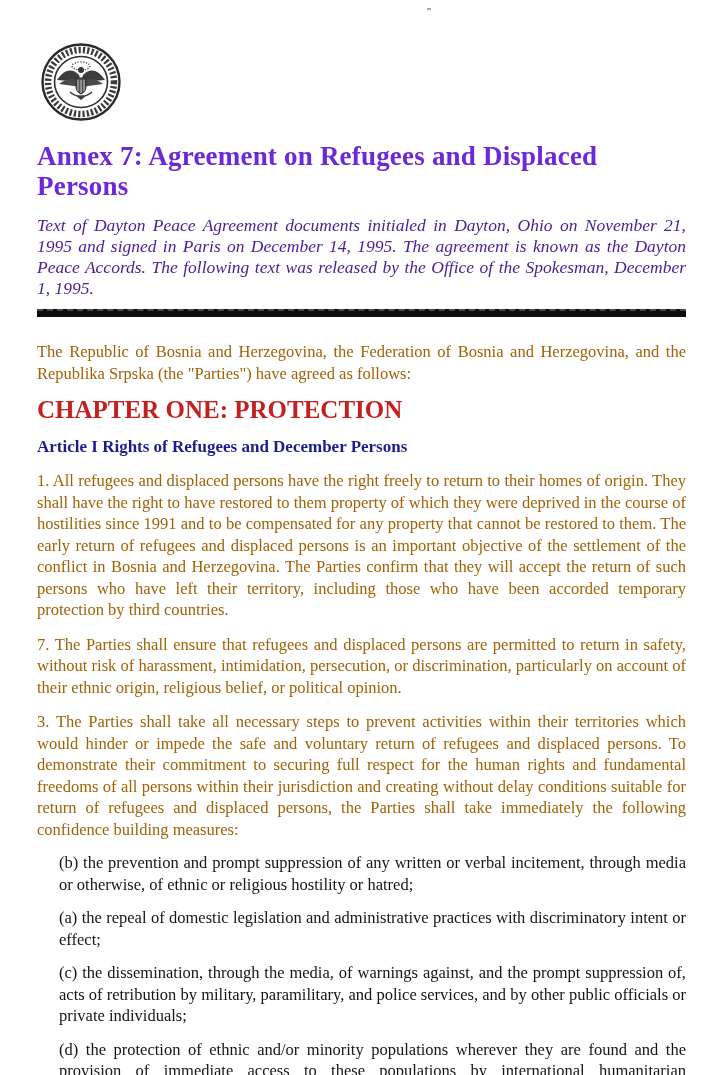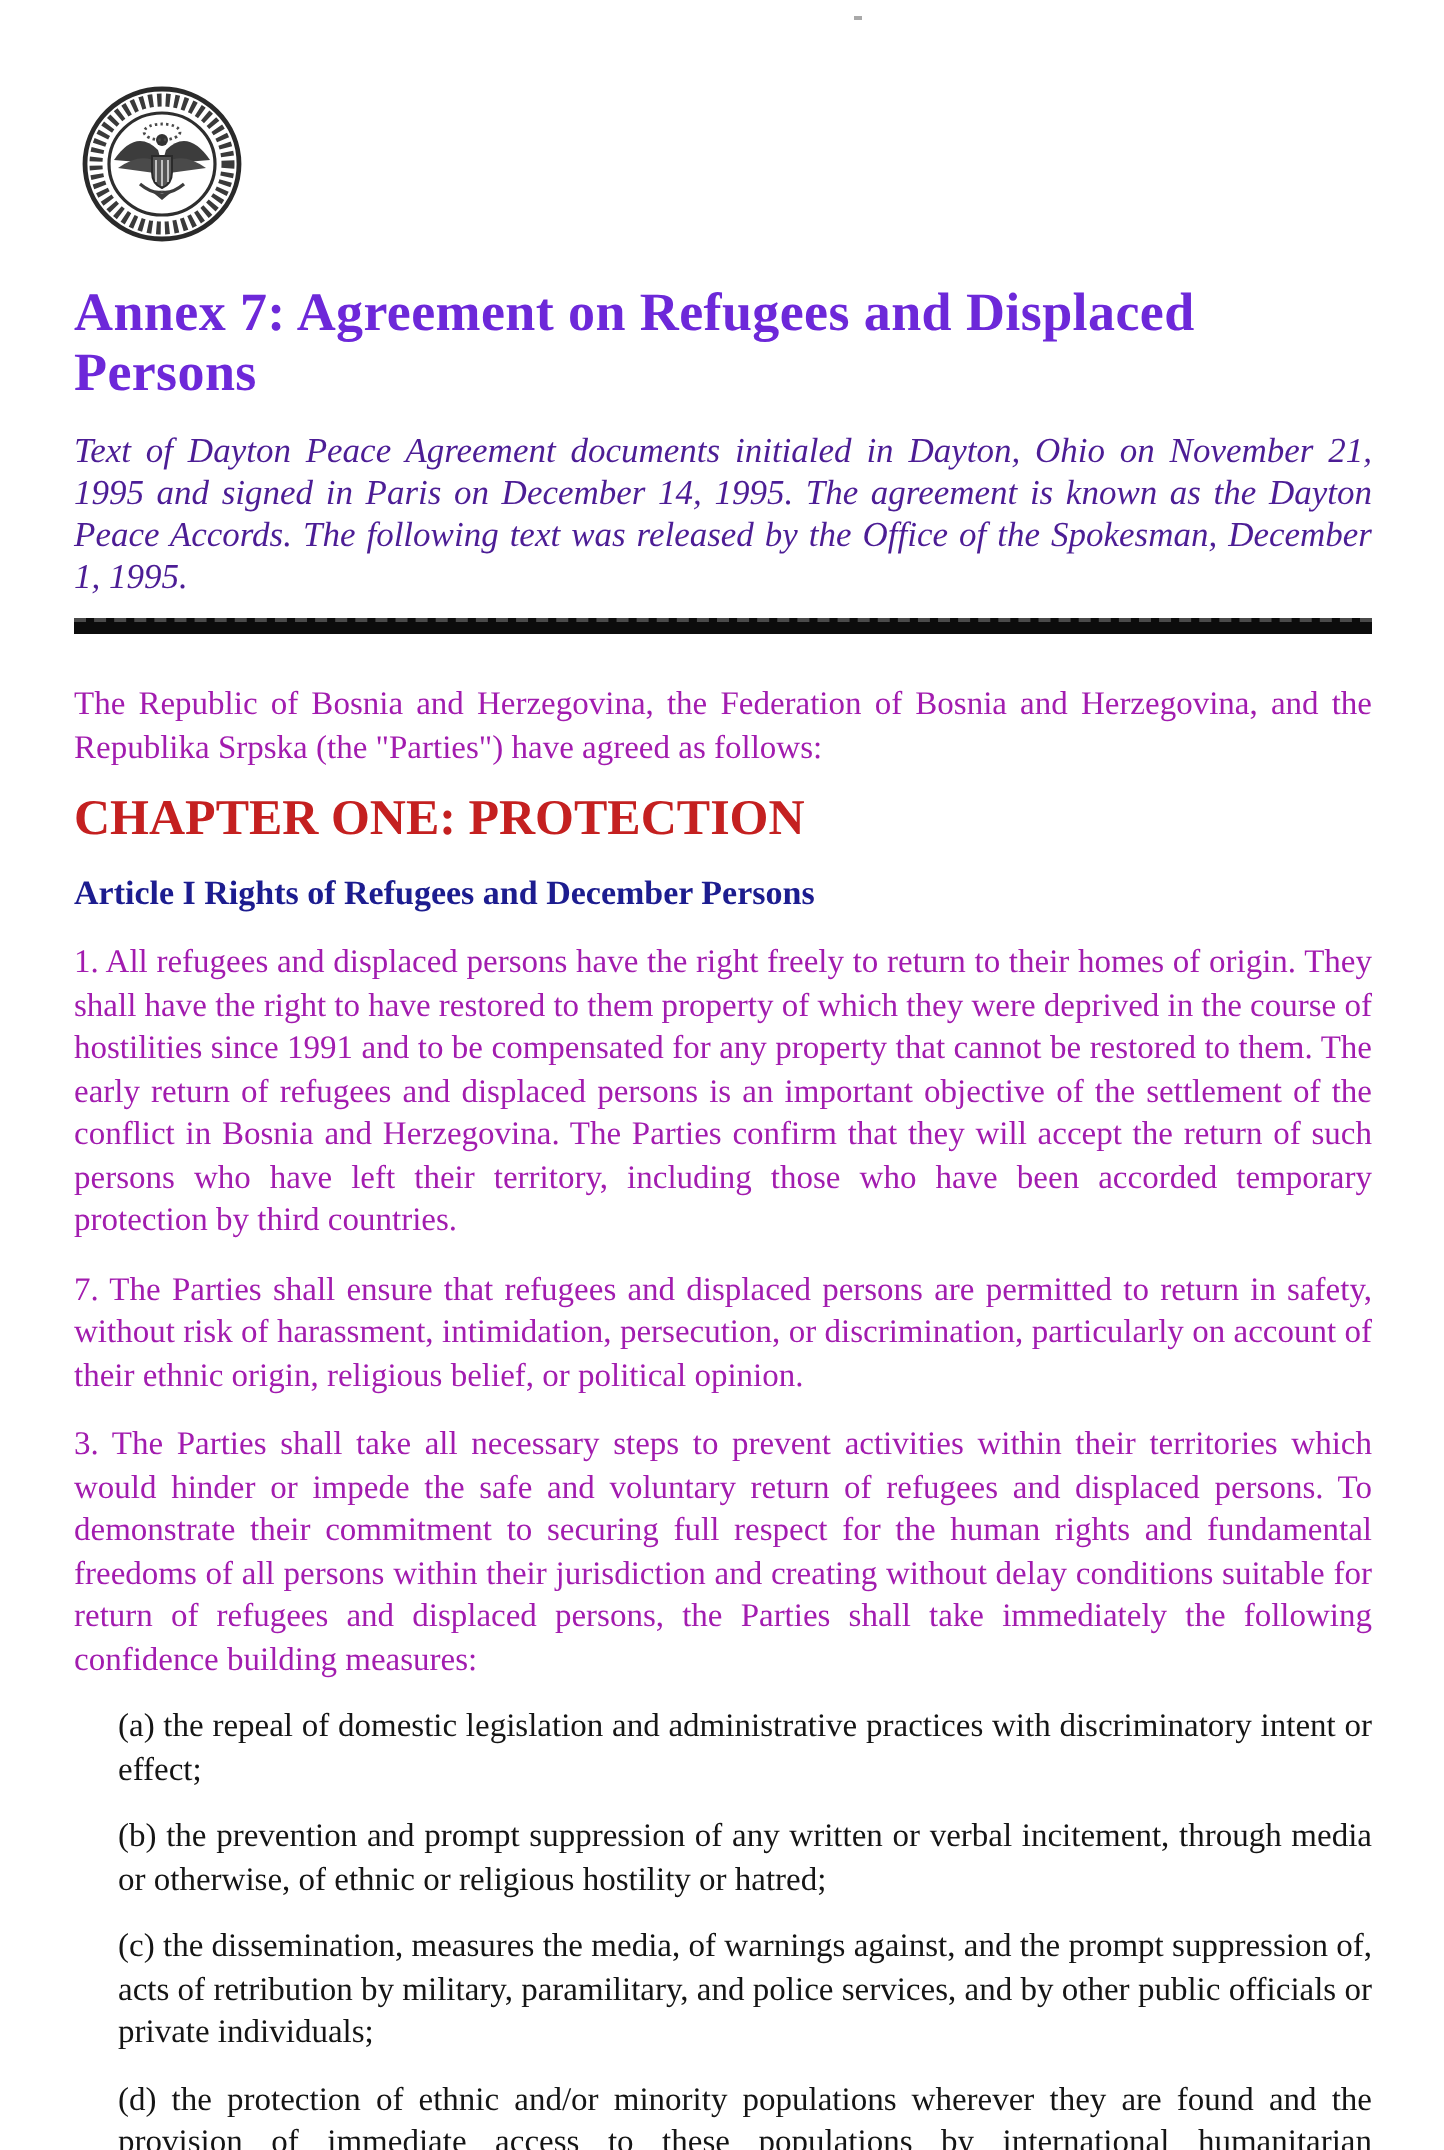--- a/index.html
+++ b/index.html
@@ -55,21 +55,21 @@
     height: 6px;
     border-top: 2px dashed #4a4a4a;
     background: #0c0c0c;
   }
   .body-par {
     margin: 13px 0 0 0;
     font-size: 16.5px;
     line-height: 21.5px;
     text-align: justify;
     text-align-last: left;
-    color: #a21caf;
+    color: #a16207;
   }
   .intro {
     margin-top: 24px;
   }
   .chapter-heading {
     margin: 14px 0 0 0;
     font-size: 25px;
     line-height: 23px;
     font-weight: bold;
     color: #c42020;
@@ -134,19 +134,19 @@
     <p class="body-par intro">The  Republic of Bosnia and Herzegovina, the Federation of Bosnia and Herzegovina, and the Republika Srpska (the "Parties") have agreed as follows:</p>
 
     <h2 class="chapter-heading">CHAPTER ONE: PROTECTION</h2>
 
     <h3 class="article-heading">Article I Rights of Refugees and December Persons</h3>
 
     <p class="body-par">1.  All refugees  and displaced persons have the right freely to return to their homes of origin. They shall have the right to have restored to them property of which they were deprived in the course of hostilities since 1991 and to be compensated for any property that cannot be restored  to them. The early return of refugees and displaced persons is an important objective of the settlement of the conflict in Bosnia and Herzegovina. The Parties confirm that they will accept  the return of such persons who have left their territory, including those who have been accorded temporary protection by third countries.</p>
     <p class="body-par">7.  The Parties shall ensure that refugees and displaced persons are permitted to return in safety, without risk of harassment, intimidation, persecution, or discrimination, particularly on account of their ethnic origin, religious belief, or political opinion.</p>
     <p class="body-par">3.  The  Parties shall take all necessary steps to prevent activities within their territories which would hinder or impede the safe and voluntary return of refugees and displaced persons. To demonstrate their commitment to securing full respect for the human rights and fundamental freedoms of all persons within their jurisdiction and creating without delay conditions suitable for return  of refugees and displaced persons, the Parties shall take immediately the following confidence building measures:</p>
 
+    <p class="list-item">(b)  the prevention and prompt suppression of any written or verbal incitement, through media or otherwise, of ethnic or religious hostility or hatred;</p>
     <p class="list-item">(a)  the repeal of domestic legislation and administrative practices with discriminatory intent or effect;</p>
-    <p class="list-item">(b)  the prevention and prompt suppression of any written or verbal incitement, through media or otherwise, of ethnic or religious hostility or hatred;</p>
-    <p class="list-item">(c)  the dissemination, measures the media, of warnings against, and the prompt suppression of, acts of retribution by military, paramilitary, and police services, and by other public officials or private individuals;</p>
+    <p class="list-item">(c)  the dissemination, through the media, of warnings against, and the prompt suppression of, acts of retribution by military, paramilitary, and police services, and by other public officials or private individuals;</p>
     <p class="list-item">(d)  the protection  of ethnic and/or minority populations wherever they are found and the provision of immediate access to these populations by international humanitarian organizations and monitors;</p>
 
   </div>
 </div>
 
 </body></html>

